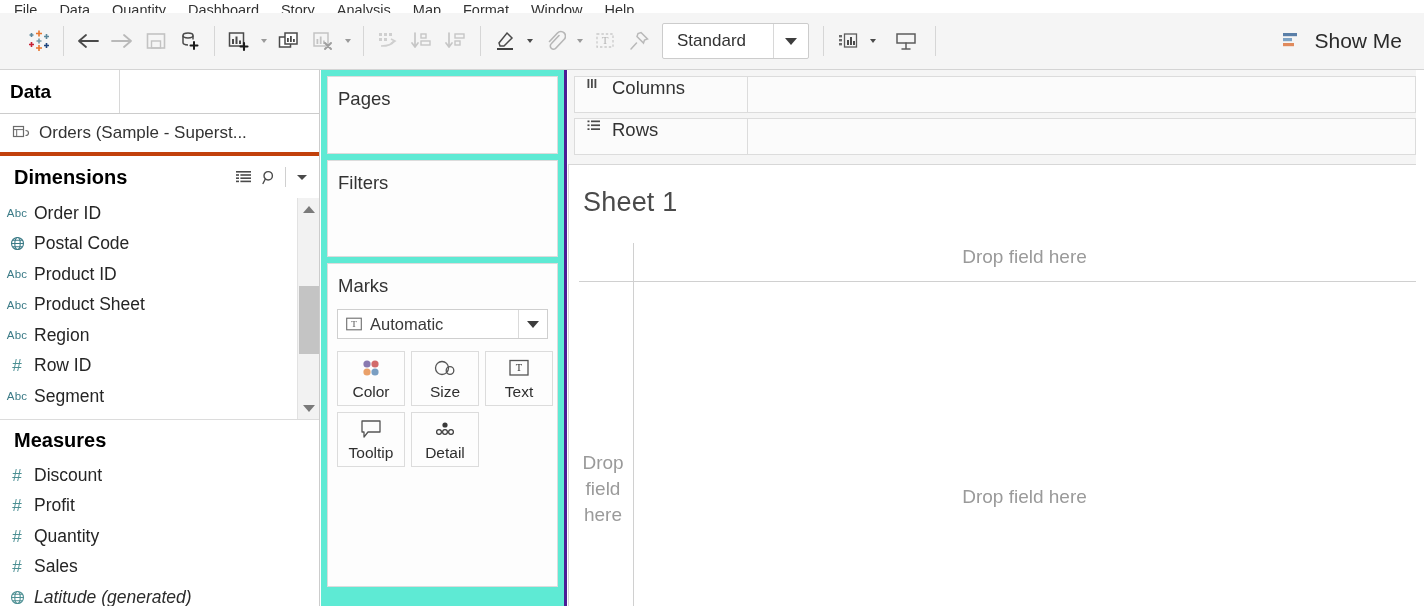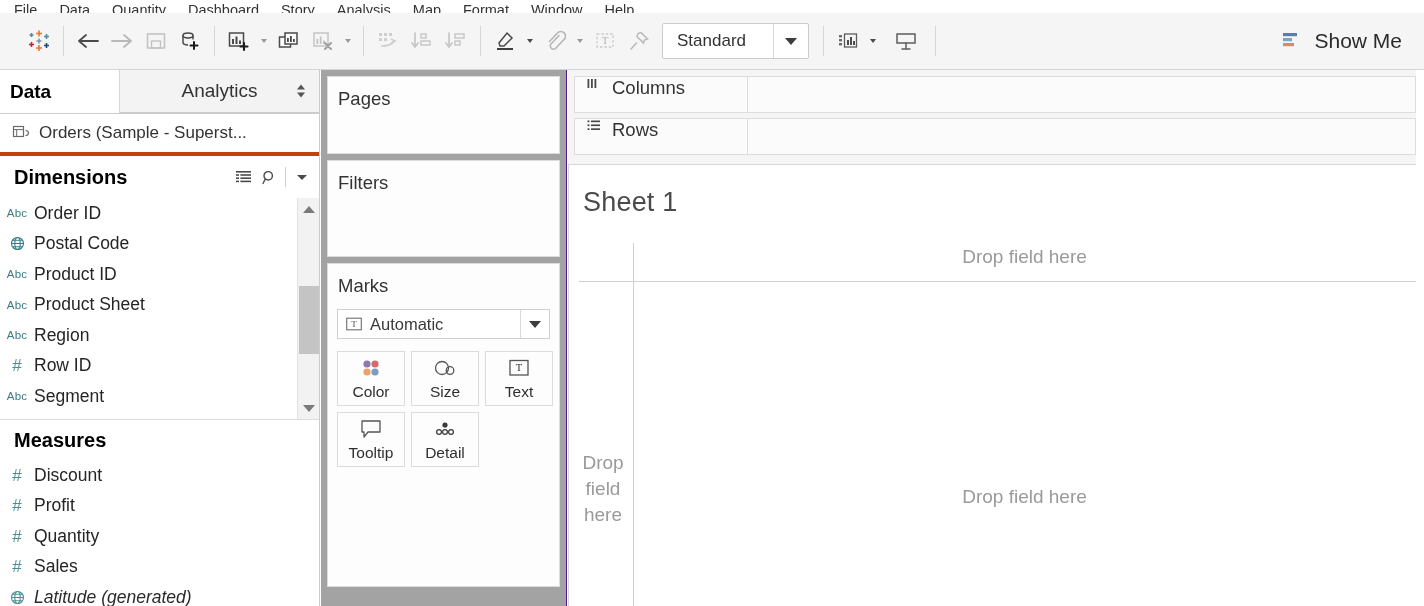--- a/index.html
+++ b/index.html
@@ -167,22 +167,22 @@
   .sb-thumb {
     position: absolute; left: 1px; top: 88px; width: 20px; height: 68px;
     background: #c4c4c4; cursor: pointer;
   }
 
   .measures-wrap { position: relative; overflow: hidden; height: 178px; }
 
   
   .midcol {
     position: absolute; left: 321px; top: 70px; width: 246px; height: 536px;
-    background: #a3a3a3; box-sizing: border-box; padding: 6px;
-    border-right: 1px solid #4c1d95;
+    background: #5eead4; box-sizing: border-box; padding: 6px;
+    border-right: 3px solid #4c1d95;
   }
   .card {
     background: #fdfdfd; border: 1px solid #dcdcdc; box-sizing: border-box;
     margin-bottom: 6px;
   }
   .card-title {
     font-size: 18.5px; color: #333; padding: 11px 0 0 10px;
   }
   .card.pages { height: 78px; }
   .card.filters { height: 97px; }
@@ -495,27 +495,20 @@
       </svg>
       <span class="showme-label">Show Me</span>
     </div>
   </div>
 
   <div class="sidebar">
 
     <div class="tabs">
       <div class="tab data">
         <span>Data</span>
-      </div>
-      <div class="tab analytics">
-        <span>Analytics</span>
-        <span class="tab-sort">
-            <i class="up"></i>
-            <i class="dn"></i>
-          </span>
       </div>
     </div>
 
     <div class="datasource">
       <svg width="18" height="18" viewBox="0 0 18 18">
         <rect x="1.5" y="2.5" width="10" height="10" stroke="#6b6b6b" stroke-width="1.2" fill="none"></rect>
         <path d="M1.5 5.6h10M4.7 5.6v7" stroke="#6b6b6b" stroke-width="1"></path>
         <path d="M13.5 6.5c2 0 3 1 3 2.5s-1 2.5-3 2.5" stroke="#6b6b6b" stroke-width="1.2" fill="none"></path>
       </svg>
       <span class="ds-name">Orders (Sample - Superst...</span>

